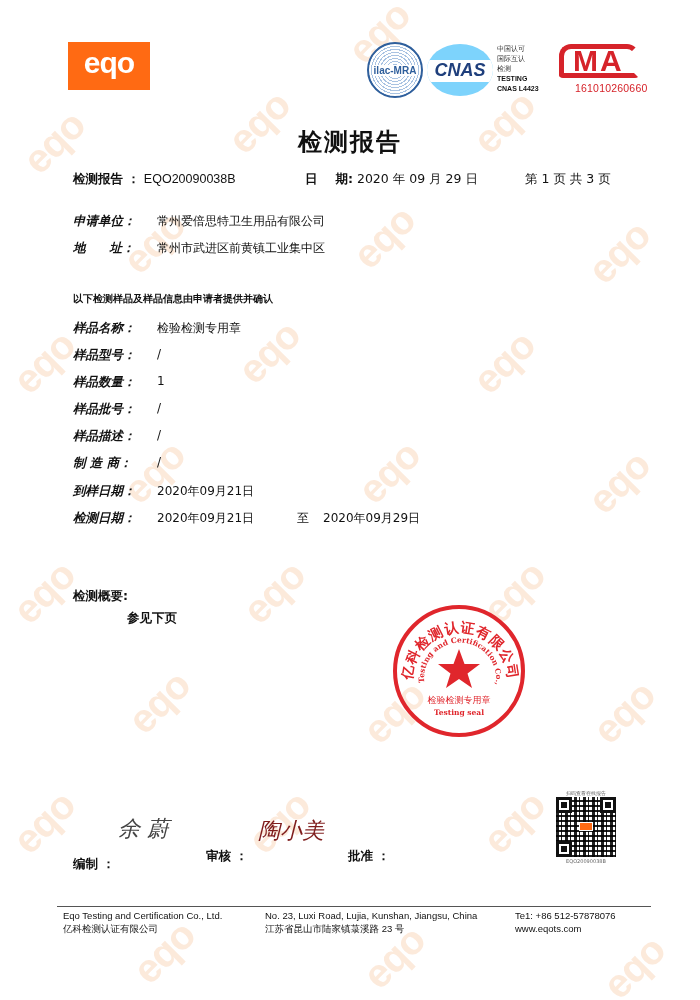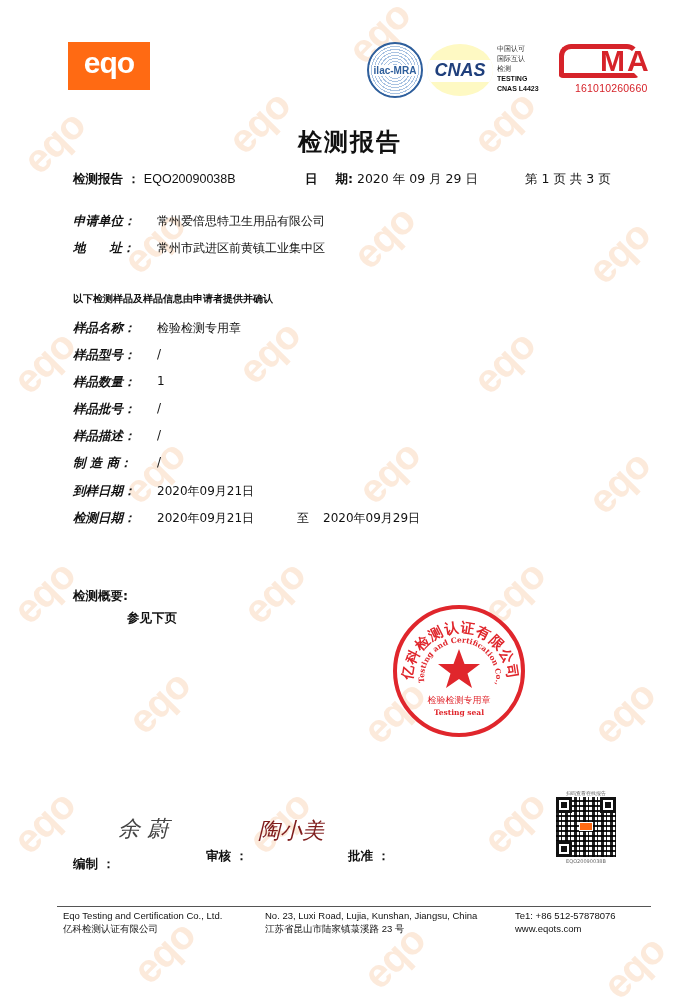--- a/index.html
+++ b/index.html
@@ -15,30 +15,30 @@
     .logo { position: absolute; left: 68px; top: 42px; width: 82px; height: 48px; background: #ff6a13;
             display: flex; align-items: center; justify-content: center; }
     .logo span { color: #fff; font-family: "Liberation Sans", sans-serif; font-size: 30px; font-weight: bold; letter-spacing: -1px; margin-top: -6px; }
 
     .ilac { position: absolute; left: 367px; top: 42px; width: 56px; height: 56px; border-radius: 50%;
             border: 2px solid #2f5f9c; background: repeating-radial-gradient(circle, #fff 0 2px, #a9c3e2 2px 3px);
             display: flex; align-items: center; justify-content: center; }
     .ilac span { background: #fff; color: #2f5f9c; font-size: 10px; font-weight: bold; font-family: "Liberation Sans", sans-serif; padding: 0 1px; }
 
     .cnas { position: absolute; left: 427px; top: 44px; width: 66px; height: 52px; border-radius: 50%;
-            background: #fef9c3; display: flex; align-items: center; justify-content: center; overflow: hidden; }
+            background: #7dd3fc; display: flex; align-items: center; justify-content: center; overflow: hidden; }
     .cnas::before { content: ""; position: absolute; left: -6px; right: -6px; top: 16px; height: 22px; background: #fff; }
     .cnas span { position: relative; color: #1f3f7c; font-family: "Liberation Sans", sans-serif; font-weight: bold; font-style: italic; font-size: 18px; }
 
     .cnas-text { position: absolute; left: 497px; top: 44px; font-size: 7px; line-height: 10px; color: #333; }
     .cnas-text .b { font-weight: bold; color: #111; font-family: "Liberation Sans", sans-serif; }
 
     .cma { position: absolute; left: 559px; top: 42px; width: 80px; height: 56px; }
     .cma-box { position: absolute; left: 0; top: 2px; width: 80px; height: 34px; border: 5px solid #d6232a; border-radius: 12px 12px 4px 4px; border-right-color: transparent; }
-    .cma-letters { position: absolute; left: 14px; top: 2px; width: 60px; color: #d6232a; font-family: "Liberation Sans", sans-serif; font-weight: bold; font-size: 30px; line-height: 34px; letter-spacing: 2px; margin-left: 27px; }
+    .cma-letters { position: absolute; left: 14px; top: 2px; width: 60px; color: #d6232a; font-family: "Liberation Sans", sans-serif; font-weight: bold; font-size: 30px; line-height: 34px; letter-spacing: 2px; }
     .cma-num { position: absolute; left: 16px; top: 40px; color: #d6232a; font-family: Liberation Sans, sans-serif; font-size: 10.5px; letter-spacing: 0.2px; }
 
     .title { position: absolute; left: 0; right: 0; top: 126px; text-align: center; font-size: 24px; font-weight: bold; letter-spacing: 2px; }
 
     .meta { position: absolute; top: 171px; font-size: 12.5px; }
     .meta .lbl { font-weight: bold; }
 
     .row { position: absolute; left: 73px; font-size: 12.5px; display: flex; }
     .row .lbl { font-weight: bold; width: 84px; font-style: italic; }
     .row .val { font-size: 12px; }

